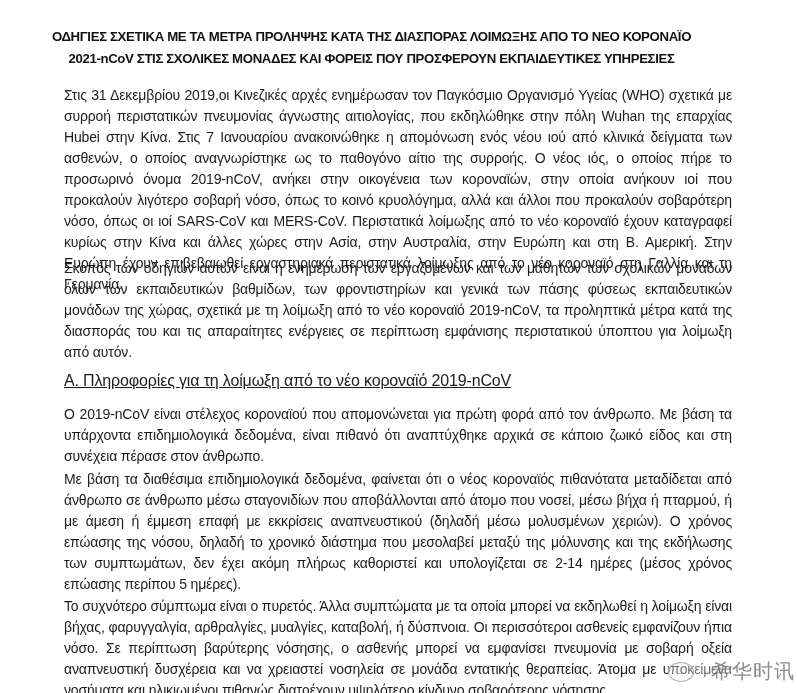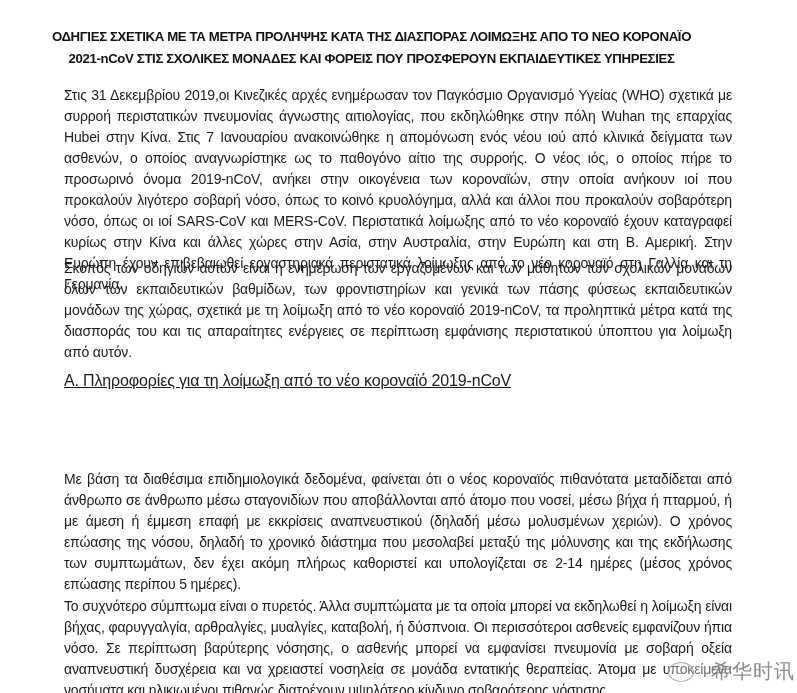--- a/index.html
+++ b/index.html
@@ -94,20 +94,21 @@
   <div class="title">
     <div>ΟΔΗΓΙΕΣ ΣΧΕΤΙΚΑ ΜΕ ΤΑ ΜΕΤΡΑ ΠΡΟΛΗΨΗΣ ΚΑΤΑ ΤΗΣ ΔΙΑΣΠΟΡΑΣ ΛΟΙΜΩΞΗΣ ΑΠΟ ΤΟ ΝΕΟ ΚΟΡΟΝΑΪΟ</div>
     <div>2021-nCoV ΣΤΙΣ ΣΧΟΛΙΚΕΣ ΜΟΝΑΔΕΣ ΚΑΙ ΦΟΡΕΙΣ ΠΟΥ ΠΡΟΣΦΕΡΟΥΝ ΕΚΠΑΙΔΕΥΤΙΚΕΣ ΥΠΗΡΕΣΙΕΣ</div>
   </div>
 
   <div class="body-text p1">Στις 31 Δεκεμβρίου 2019,οι Κινεζικές αρχές ενημέρωσαν τον Παγκόσμιο Οργανισμό Υγείας (WHO) σχετικά με συρροή περιστατικών πνευμονίας άγνωστης αιτιολογίας, που εκδηλώθηκε στην πόλη Wuhan της επαρχίας Hubei στην Κίνα. Στις 7 Ιανουαρίου ανακοινώθηκε η απομόνωση ενός νέου ιού από κλινικά δείγματα των ασθενών, ο οποίος αναγνωρίστηκε ως το παθογόνο αίτιο της συρροής. Ο νέος ιός, ο οποίος πήρε το προσωρινό όνομα 2019-nCoV, ανήκει στην οικογένεια των κοροναϊών, στην οποία ανήκουν ιοί που προκαλούν λιγότερο σοβαρή νόσο, όπως το κοινό κρυολόγημα, αλλά και άλλοι που προκαλούν σοβαρότερη νόσο, όπως οι ιοί SARS-CoV και MERS-CoV. Περιστατικά λοίμωξης από το νέο κοροναϊό έχουν καταγραφεί κυρίως στην Κίνα και άλλες χώρες στην Ασία, στην Αυστραλία, στην Ευρώπη και στη Β. Αμερική. Στην Ευρώπη έχουν επιβεβαιωθεί εργαστηριακά περιστατικά λοίμωξης από το νέο κοροναϊό στη Γαλλία και τη Γερμανία.</div>
   <div class="body-text p2">Σκοπός των οδηγιών αυτών είναι η ενημέρωση των εργαζομένων και των μαθητών των σχολικών μονάδων όλων των εκπαιδευτικών βαθμίδων, των φροντιστηρίων και γενικά των πάσης φύσεως εκπαιδευτικών μονάδων της χώρας, σχετικά με τη λοίμωξη από το νέο κοροναϊό 2019-nCoV, τα προληπτικά μέτρα κατά της διασποράς του και τις απαραίτητες ενέργειες σε περίπτωση εμφάνισης  περιστατικού ύποπτου για λοίμωξη από αυτόν.</div>
 
   <div class="section-heading">Α. Πληροφορίες για τη λοίμωξη από το νέο κοροναϊό 2019-nCoV</div>
 
+  <div class="body-text p3">Ο 2019-nCoV είναι στέλεχος κοροναϊού που απομονώνεται για πρώτη φορά από τον άνθρωπο. Με βάση τα υπάρχοντα επιδημιολογικά δεδομένα, είναι πιθανό ότι αναπτύχθηκε αρχικά σε κάποιο ζωικό είδος και στη συνέχεια πέρασε στον άνθρωπο.</div>
   <div class="body-text p4">Με βάση τα διαθέσιμα επιδημιολογικά δεδομένα, φαίνεται ότι ο νέος κοροναϊός πιθανότατα μεταδίδεται από άνθρωπο σε άνθρωπο μέσω σταγονιδίων που αποβάλλονται από άτομο που νοσεί, μέσω βήχα ή πταρμού, ή με άμεση ή έμμεση επαφή με εκκρίσεις αναπνευστικού (δηλαδή μέσω μολυσμένων χεριών). Ο χρόνος επώασης της νόσου, δηλαδή το χρονικό διάστημα που μεσολαβεί μεταξύ της μόλυνσης και της εκδήλωσης των συμπτωμάτων, δεν έχει ακόμη πλήρως καθοριστεί και υπολογίζεται σε 2-14 ημέρες (μέσος χρόνος επώασης περίπου 5 ημέρες).</div>
   <div class="body-text p5">Το συχνότερο σύμπτωμα είναι ο πυρετός. Άλλα συμπτώματα με τα οποία μπορεί να εκδηλωθεί η λοίμωξη είναι βήχας, φαρυγγαλγία, αρθραλγίες, μυαλγίες, καταβολή, ή δύσπνοια. Οι περισσότεροι ασθενείς εμφανίζουν ήπια νόσο. Σε περίπτωση βαρύτερης νόσησης, ο ασθενής μπορεί να εμφανίσει πνευμονία με σοβαρή οξεία αναπνευστική δυσχέρεια και να χρειαστεί νοσηλεία σε μονάδα εντατικής θεραπείας. Άτομα με υποκείμενα νοσήματα και ηλικιωμένοι πιθανώς διατρέχουν υψηλότερο κίνδυνο σοβαρότερης νόσησης.</div>
 
   <div class="watermark">
     <span class="wm-icon"></span>
     <span>希华时讯</span>
   </div>
 </div>
 
 </body></html>

